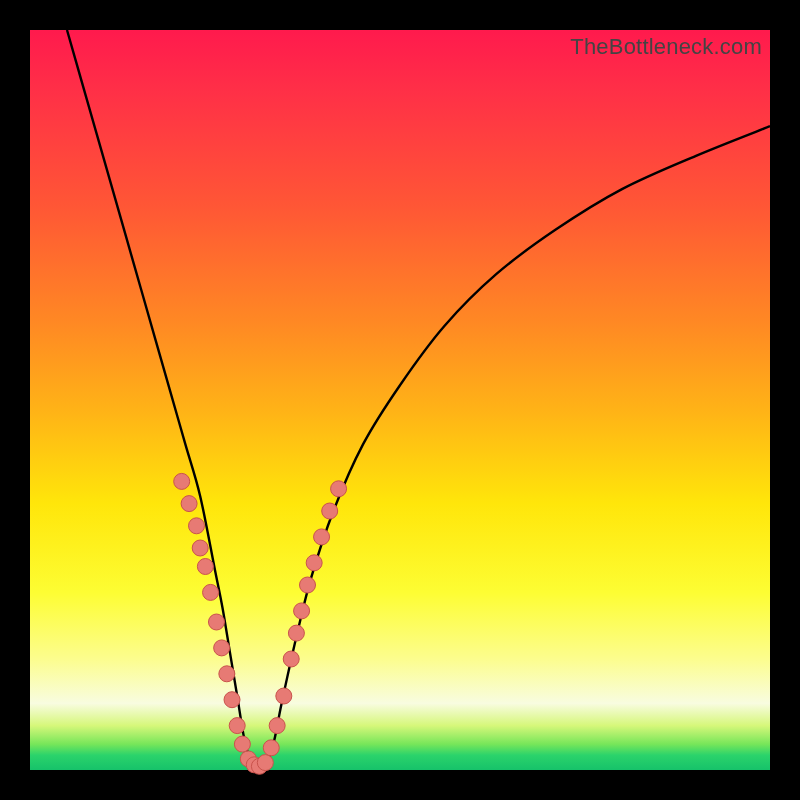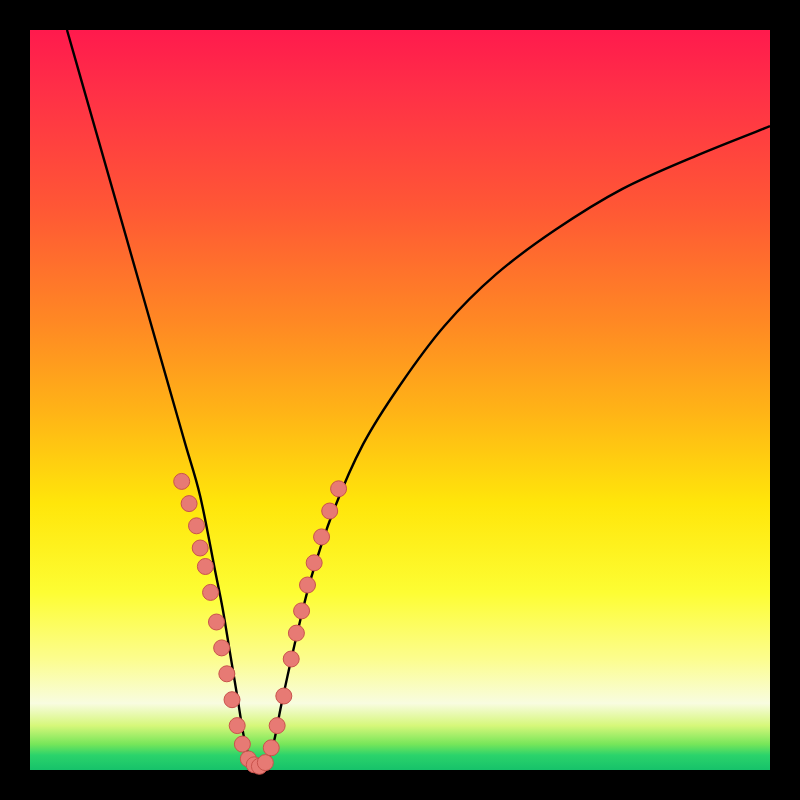--- a/index.html
+++ b/index.html
@@ -58,20 +58,21 @@
     width: 740px;
     height: 740px;
     overflow: visible;
   }
 </style>
 </head>
 <body>
 
 <div class="frame">
   <div class="plot">
+    <div class="watermark">TheBottleneck.com</div>
     <svg class="overlay" viewBox="0 0 740 740">
       <path id="curve-path" fill="none" stroke="#000000" stroke-width="2.4" d="M 37 0 C 39.46666666666667 8.633333333333326, 46.866666666666674 34.53333333333329, 51.800000000000004 51.799999999999955 C 56.733333333333334 69.06666666666662, 61.66666666666666 86.33333333333336, 66.6 103.60000000000002 C 71.53333333333333 120.86666666666669, 76.46666666666667 138.1333333333333, 81.4 155.39999999999998 C 86.33333333333334 172.66666666666666, 91.26666666666667 189.93333333333337, 96.2 207.20000000000005 C 101.13333333333334 224.46666666666673, 106.06666666666666 241.73333333333335, 111 259 C 115.93333333333334 276.26666666666665, 120.86666666666667 293.53333333333336, 125.80000000000001 310.8 C 130.73333333333335 328.06666666666666, 135.66666666666666 345.3333333333333, 140.6 362.59999999999997 C 145.53333333333333 379.8666666666666, 150.46666666666667 397.1333333333333, 155.4 414.4 C 160.33333333333334 431.66666666666663, 165.26666666666668 445.2333333333333, 170.20000000000002 466.2 C 175.13333333333335 487.1666666666667, 181.3 521.7, 185 540.2 C 188.7 558.7, 189.93333333333334 563.6333333333334, 192.4 577.2 C 194.86666666666667 590.7666666666667, 197.33333333333334 606.8000000000001, 199.8 621.6 C 202.26666666666668 636.4, 204.73333333333335 651.2, 207.20000000000002 666 C 209.66666666666669 680.8, 212.13333333333333 699.3, 214.6 710.4 C 217.06666666666666 721.5, 219.53333333333333 728.2833333333333, 222 732.6 C 224.46666666666667 736.9166666666667, 226.93333333333334 736.3, 229.4 736.3 C 231.86666666666667 736.3, 234.33333333333334 736.9166666666667, 236.8 732.6 C 239.26666666666668 728.2833333333333, 241.73333333333335 720.2666666666667, 244.20000000000002 710.4 C 246.66666666666669 700.5333333333333, 247.90000000000003 690.6666666666666, 251.60000000000002 673.4 C 255.3 656.1333333333333, 261.46666666666664 627.7666666666667, 266.4 606.8 C 271.3333333333333 585.8333333333333, 275.0333333333333 568.5666666666667, 281.2 547.6 C 287.3666666666667 526.6333333333333, 294.76666666666665 503.2, 303.4 481 C 312.0333333333333 458.8, 321.9 435.3666666666667, 333 414.4 C 344.1 393.4333333333333, 356.43333333333334 374.93333333333334, 370 355.2 C 383.56666666666666 335.46666666666664, 398.3666666666667 314.5, 414.40000000000003 296 C 430.4333333333334 277.5, 447.7 260.2333333333333, 466.2 244.2 C 484.7 228.16666666666666, 504.4333333333333 213.9833333333334, 525.4 199.80000000000007 C 546.3666666666667 185.61666666666673, 568.5666666666666 171.43333333333337, 592 159.10000000000002 C 615.4333333333334 146.76666666666668, 641.3333333333334 136.2833333333334, 666 125.80000000000007 C 690.6666666666666 115.31666666666673, 727.6666666666666 101.13333333333338, 740 96.20000000000005"></path>
       <g id="dots-group">
           <circle cx="151.7" cy="451.4" r="8" fill="#e77a74" stroke="#c9534c" stroke-width="1"></circle>
           <circle cx="159.1" cy="473.6" r="8" fill="#e77a74" stroke="#c9534c" stroke-width="1"></circle>
           <circle cx="166.5" cy="495.79999999999995" r="8" fill="#e77a74" stroke="#c9534c" stroke-width="1"></circle>
           <circle cx="170.20000000000002" cy="518" r="8" fill="#e77a74" stroke="#c9534c" stroke-width="1"></circle>
           <circle cx="175.38" cy="536.5" r="8" fill="#e77a74" stroke="#c9534c" stroke-width="1"></circle>
           <circle cx="180.56" cy="562.4" r="8" fill="#e77a74" stroke="#c9534c" stroke-width="1"></circle>
           <circle cx="186.48" cy="592" r="8" fill="#e77a74" stroke="#c9534c" stroke-width="1"></circle>

